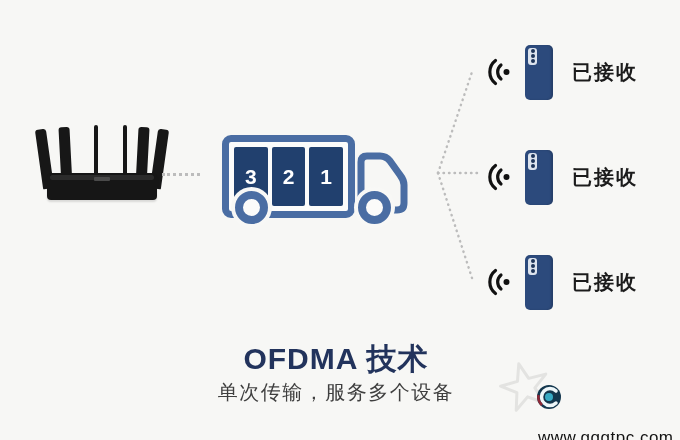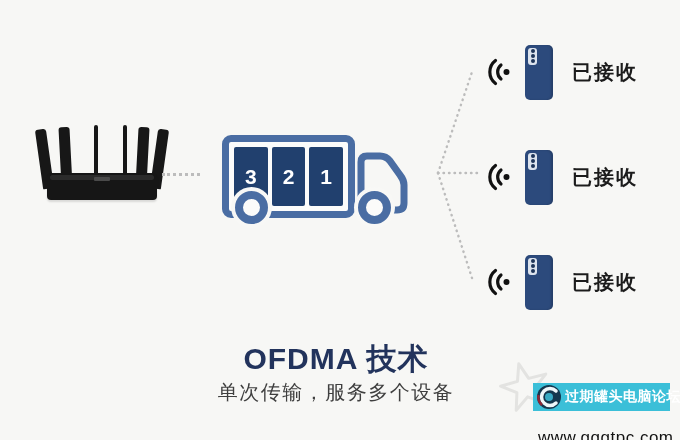--- a/index.html
+++ b/index.html
@@ -190,23 +190,20 @@
     </div>
     <div class="received">已接收</div>
   </div>
 
   <div class="title">OFDMA 技术</div>
   <div class="subtitle">单次传输，服务多个设备</div>
 
   <svg class="star" width="52" height="52" viewBox="0 0 52 52">
     <path d="M26 2 L31.8 18.6 L49.4 18.9 L35.3 29.4 L40.5 46.2 L26 36.2 L11.5 46.2 L16.7 29.4 L2.6 18.9 L20.2 18.6 Z" fill="none" stroke="#e3e3e1" stroke-width="3" stroke-linejoin="round" transform="rotate(-15 26 26)"></path>
   </svg>
-  <div class="banner">
-    <div class="banner-text">过期罐头电脑论坛</div>
-  </div>
   <svg class="wm-logo" width="26" height="26" viewBox="0 0 26 26">
     <circle cx="13" cy="13" r="12" fill="#14374e"></circle>
     <path d="M20 7 A 8.5 8.5 0 1 0 20 19" fill="none" stroke="#eef7fa" stroke-width="3.5" stroke-linecap="round"></path>
     <circle cx="13" cy="13" r="4" fill="#37aac4"></circle>
     <path d="M6 21 A 11 11 0 0 1 2.5 11" fill="none" stroke="#8e2836" stroke-width="2.5"></path>
   </svg>
   <div class="wm-url">www.gqgtpc.com</div>
 
 </div>
 

